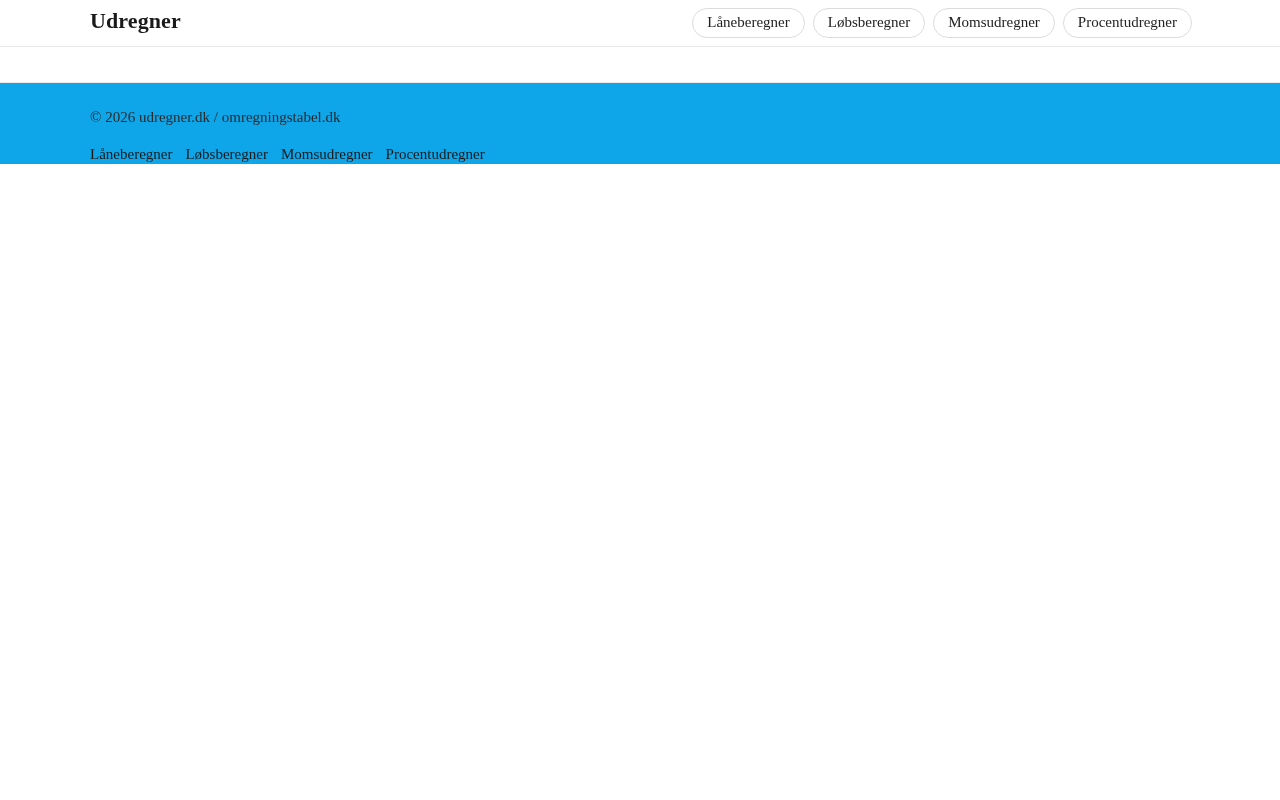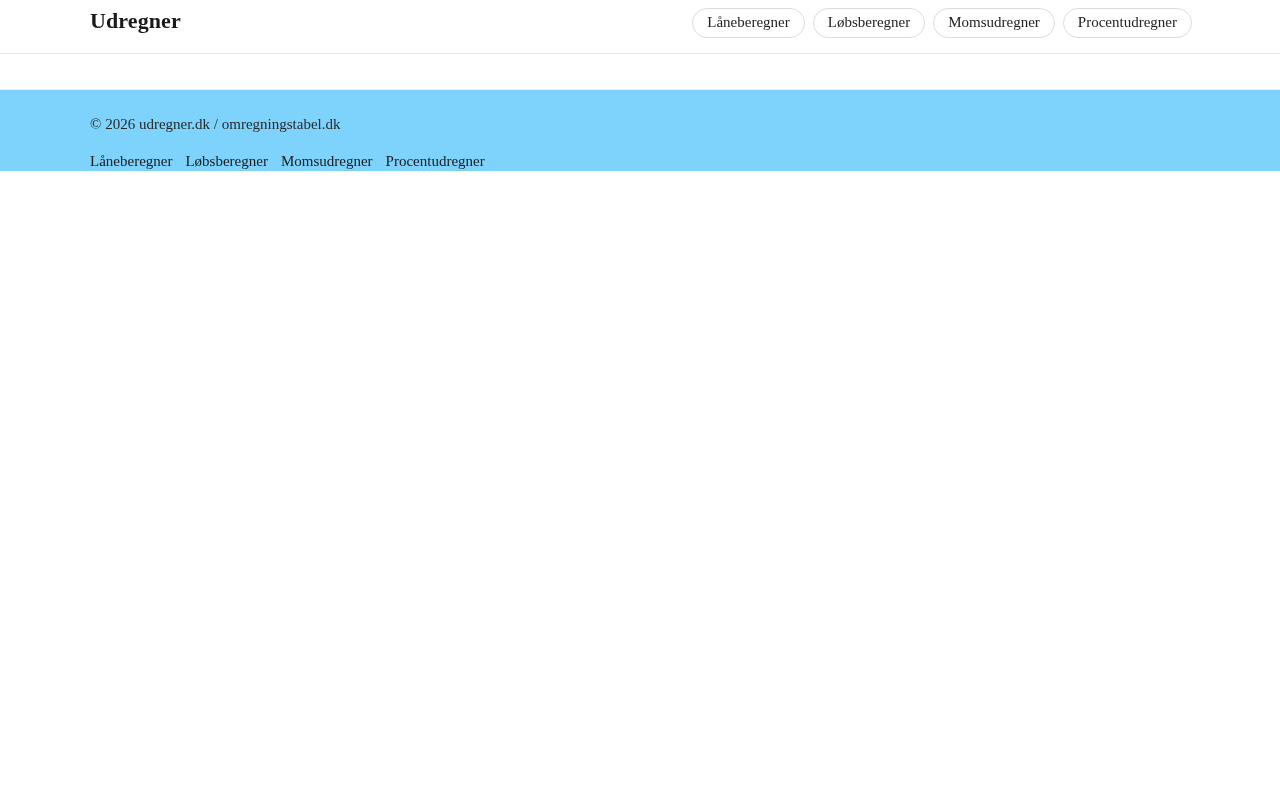--- a/index.html
+++ b/index.html
@@ -10,21 +10,21 @@
     height: 800px;
     background: #ffffff;
     font-family: "Liberation Serif", serif;
     color: #1a1a1a;
     overflow: hidden;
   }
 
   
   .site-header {
     position: relative;
-    height: 54px;
+    height: 47px;
     background: #ffffff;
     border-bottom: 1px solid #e8e8e8;
     box-sizing: border-box;
   }
 
   .brand {
     position: absolute;
     left: 90px;
     top: 10px;
     font-family: "Liberation Serif", serif;
@@ -65,21 +65,21 @@
   .page-main {
     height: 36px;
     background: #ffffff;
     border-bottom: 1px solid #ececec;
     box-sizing: border-box;
   }
 
   
   .site-footer {
     padding: 24px 0 0 90px;
-    background: #7dd3fc;
+    background: #0ea5e9;
   }
 
   .copyright {
     font-family: "Liberation Serif", serif;
     font-size: 15px;
     line-height: 20px;
     color: #2a2a2a;
     margin: 0 0 18px 0;
   }
 

